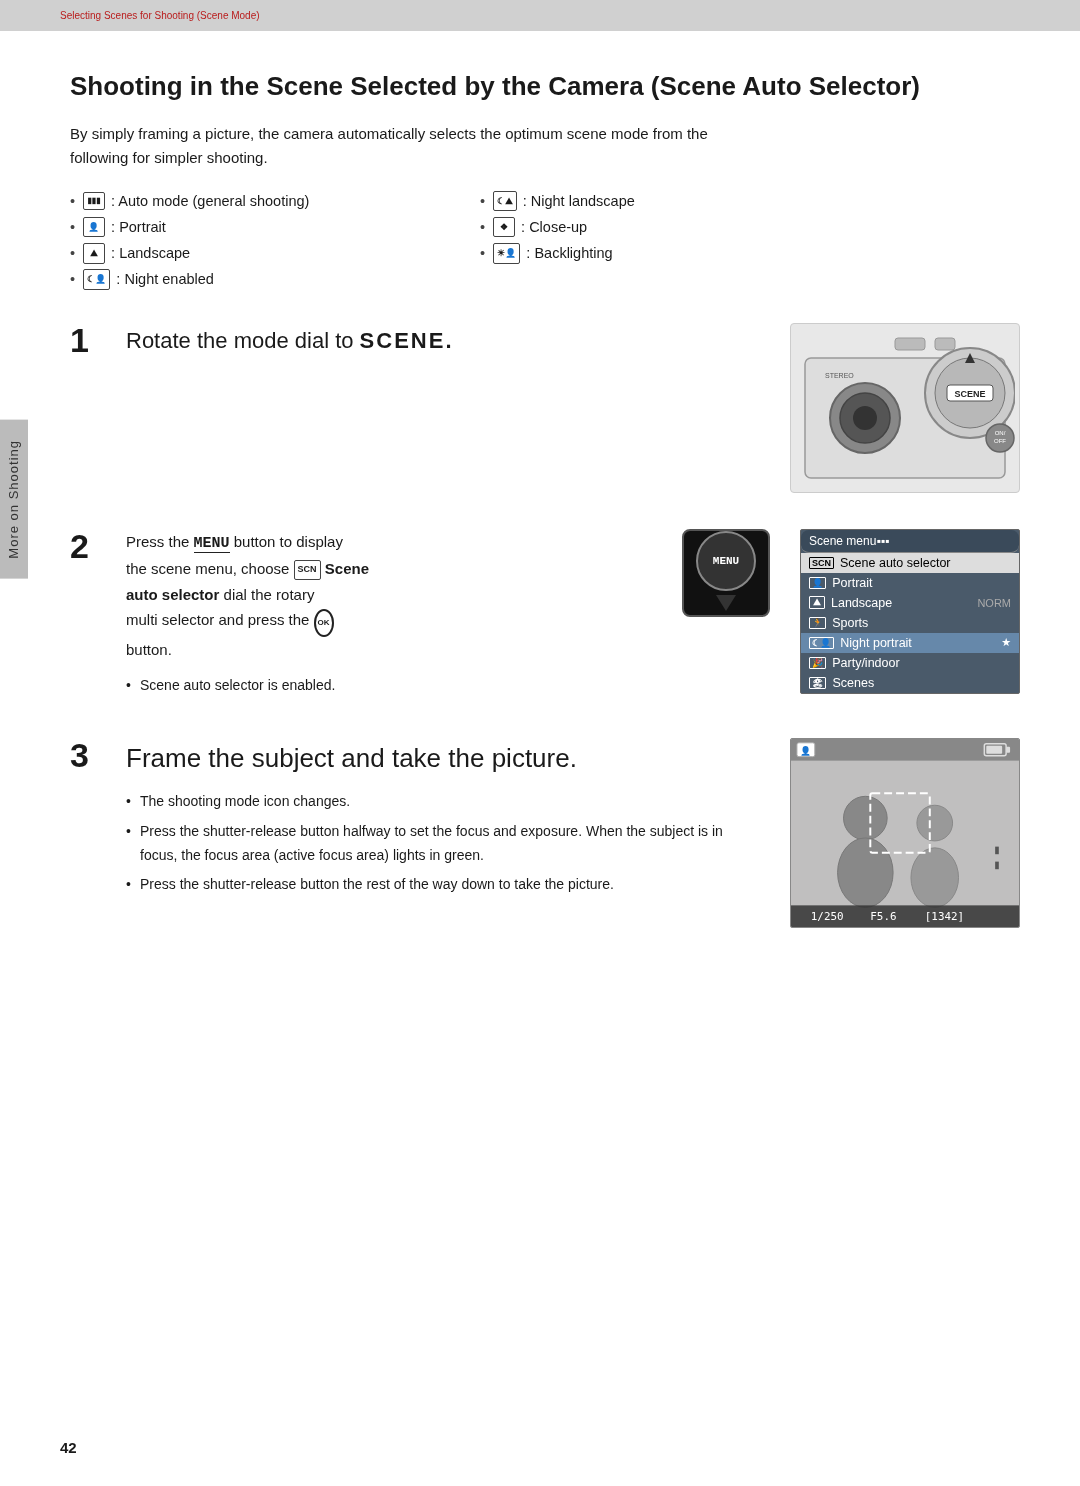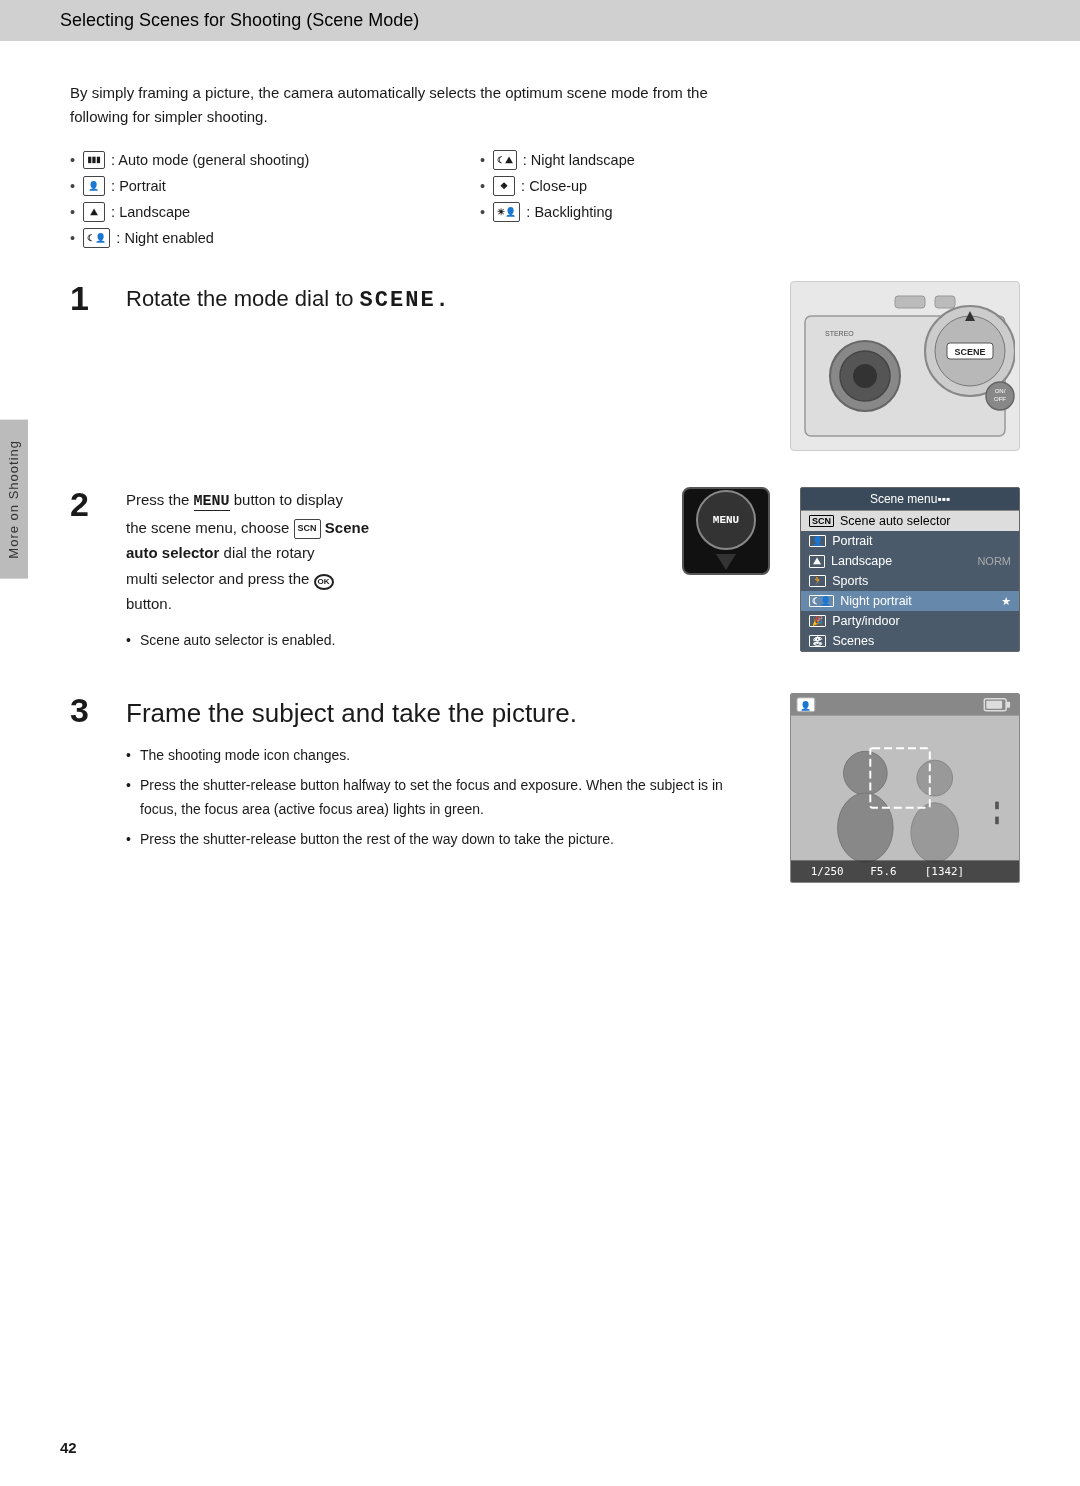--- a/index.html
+++ b/index.html
@@ -10,22 +10,22 @@
       font-size: 15px;
       color: #1a1a1a;
       width: 1080px;
       min-height: 1486px;
       position: relative;
     }
 
     .page-header {
       background: #d0d0d0;
       padding: 10px 60px;
-      font-size: 18px;
-      color: #000000;
+      font-size: 10px;
+      color: #b91c1c;
     }
 
     .sidebar-tab {
       position: absolute;
       left: 0;
       top: 420px;
       width: 28px;
       background: #bbb;
       writing-mode: vertical-rl;
       transform: rotate(180deg);
@@ -162,23 +162,24 @@
       color: #fff;
       font-size: 12.5px;
       border-radius: 2px;
       overflow: hidden;
     }
 
     .scene-menu-header {
       background: #3a4a5a;
       padding: 4px 8px;
       display: flex;
-      justify-content: center;
+      justify-content: flex-start;
       font-size: 12px;
       border-bottom: 1px solid #888;
+      border-radius: 8px;
     }
 
     .scene-menu-item {
       display: flex;
       align-items: center;
       gap: 6px;
       padding: 3px 8px;
       font-size: 12.5px;
     }
 
@@ -286,20 +287,21 @@
 <div class="page-header">
   <span>Selecting Scenes for Shooting (Scene Mode)</span>
 </div>
 
 <div class="sidebar-tab">
   <span>More on Shooting</span>
 </div>
 
 <div class="main-content">
 
+  <h1 class="page-title">Shooting in the Scene Selected by the Camera (Scene Auto Selector)</h1>
 
   <p class="intro-text">By simply framing a picture, the camera automatically selects the optimum scene mode from the following for simpler shooting.</p>
 
   <div class="bullet-grid">
 
     <div>
       <div class="bullet-item">
         <span class="bullet-dot">•</span>
         <span class="icon-box" style="font-size:8px; padding:1px 2px;">▮▮▮</span>
         <span>: Auto mode (general shooting)</span>
@@ -340,21 +342,21 @@
     </div>
   </div>
 
   <div class="section">
     <div class="step-row">
       <div class="step-number-col">1</div>
       <div class="step1-content">
         <div style="flex:1;">
           <div class="step-title">
             <span>Rotate the mode dial to</span>
-            <span class="scene-text" style="font-family:Liberation Mono, monospace; font-weight:bold; font-size:22px; letter-spacing:2px;">SCENE.</span>
+            <span class="scene-text" style="font-family:Liberation Sans, sans-serif; font-weight:bold; font-size:22px; letter-spacing:2px;">SCENE.</span>
           </div>
         </div>
 
         <div class="camera-dial">
           <svg viewBox="0 0 220 160" xmlns="http://www.w3.org/2000/svg">
 
             <rect x="10" y="30" width="200" height="120" rx="6" fill="#ddd" stroke="#999" stroke-width="1.5"></rect>
 
             <circle cx="175" cy="65" r="45" fill="#ccc" stroke="#888" stroke-width="2"></circle>
             <circle cx="175" cy="65" r="35" fill="#b8b8b8" stroke="#777" stroke-width="1"></circle>
@@ -386,21 +388,21 @@
     <div class="step-row">
       <div class="step-number-col">2</div>
       <div style="flex:1;">
         <div class="step2-text">
           <span>Press the </span><span class="menu-icon-kbd">MENU</span><span> button to display</span><br>
           <span>the scene menu, choose </span>
           <span class="icon-box" style="font-size:9px; font-weight:bold;">SCN</span>
           <strong> Scene</strong><br>
           <strong>auto selector</strong><span> dial the rotary</span><br>
           <span>multi selector and press the </span>
-          <span style="border:2px solid #222; border-radius:50%; display:inline-flex; width:20px; height:16px; align-items:center; justify-content:center; font-size:8px; font-weight:bold;">OK</span><br>
+          <span style="border:2px solid #222; border-radius:50%; display:inline-flex; width:20px; height:28px; align-items:center; justify-content:center; font-size:8px; font-weight:bold;">OK</span><br>
           <span>button.</span>
         </div>
         <ul class="step2-bullets">
           <li>Scene auto selector is enabled.</li>
         </ul>
       </div>
 
       <div style="display:flex; flex-direction:column; align-items:center; gap:10px; margin-left:10px;">
 
         <div style="width:88px; height:88px; border-radius:8px; background:#111; border:2px solid #555; display:flex; align-items:center; justify-content:center; flex-direction:column;">

